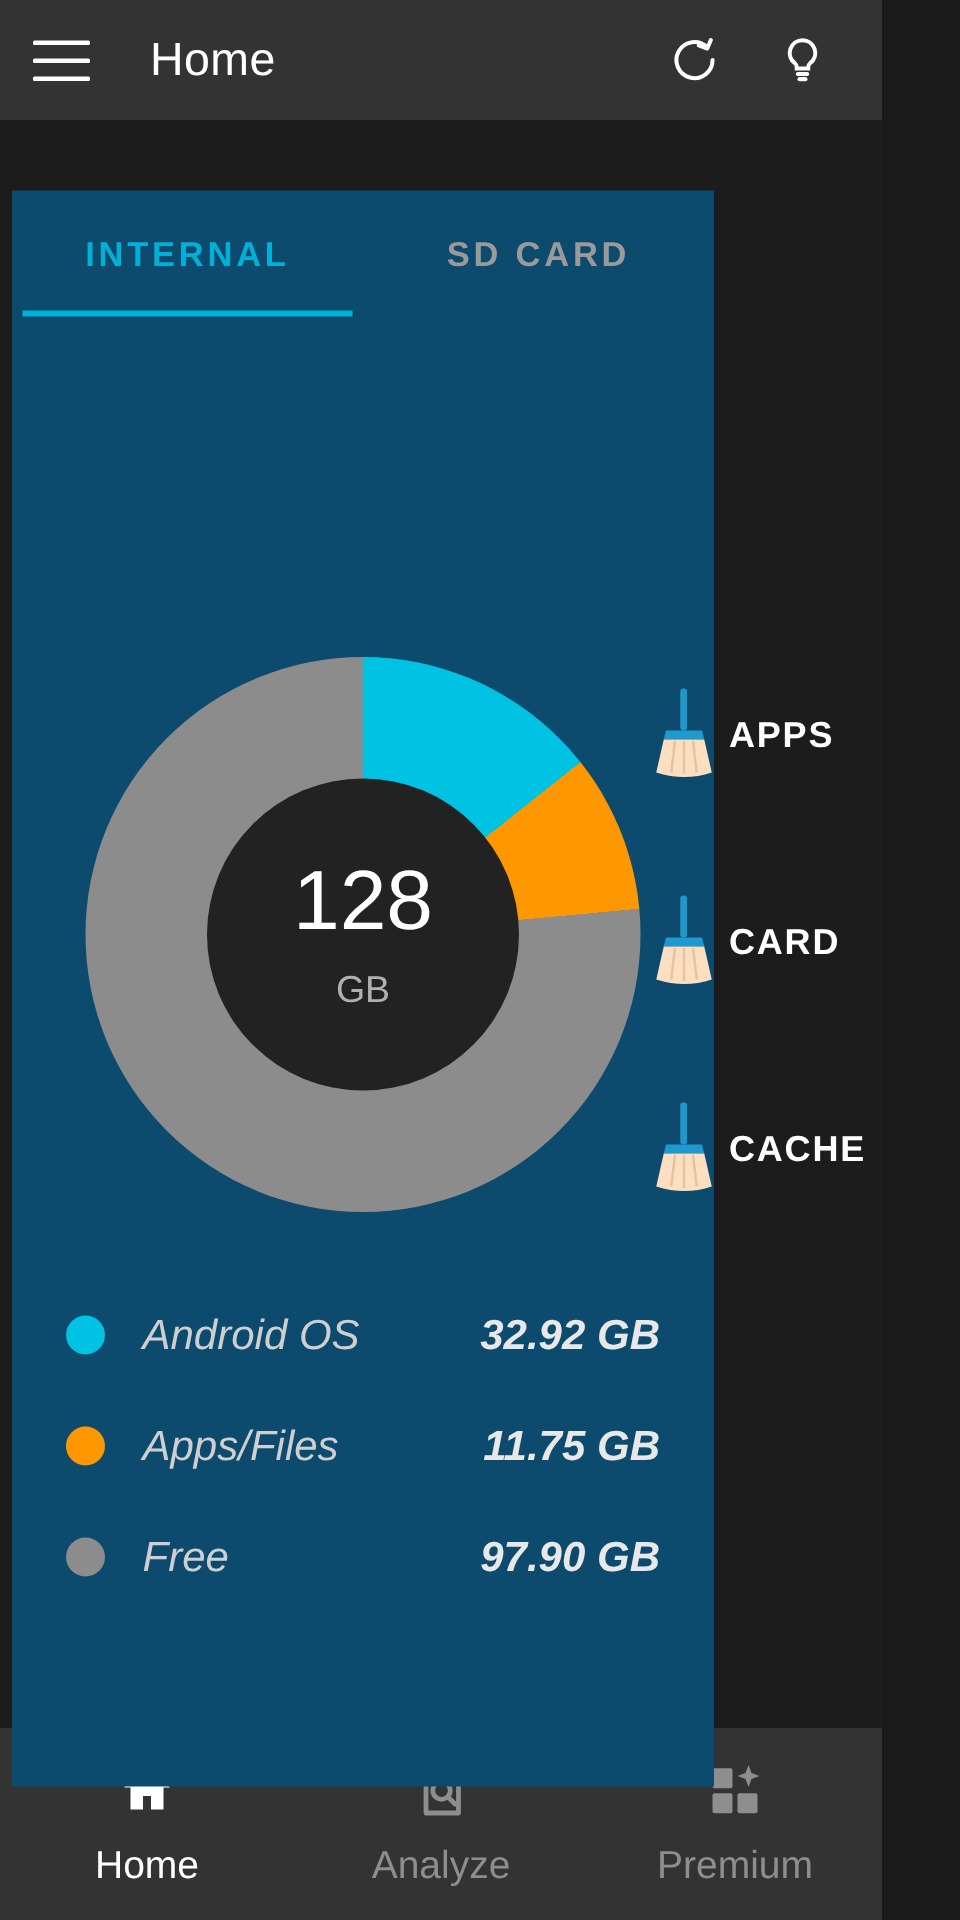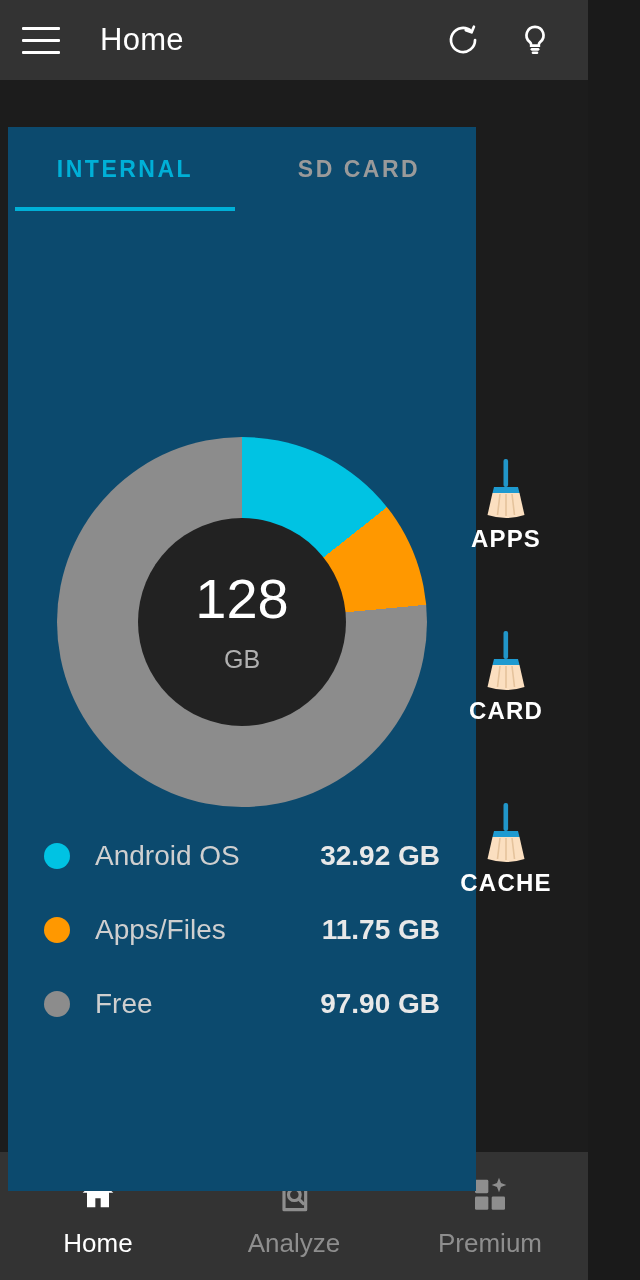--- a/index.html
+++ b/index.html
@@ -96,25 +96,25 @@
     content: "";
     position: absolute;
     left: 7px; right: 7px; bottom: 0;
     height: 4px;
     background: #00b0d7;
   }
 
   
   .donut-wrap {
     position: absolute;
-    left: 0; top: 280px;
+    left: 0; top: 296px;
     width: 468px;
     height: 400px;
     display: flex;
-    align-items: flex-end;
+    align-items: center;
     justify-content: center;
   }
   .donut {
     position: relative;
     width: 370px;
     height: 370px;
     border-radius: 50%;
   }
   .donut-hole {
     position: absolute;
@@ -136,23 +136,24 @@
   }
   .donut-unit {
     color: #b0b0b0;
     font-size: 25px;
     margin-top: 18px;
   }
 
   
   .legend {
     position: absolute;
-    left: 0; top: 692px;
+    left: 0; top: 726px;
     width: 468px;
     padding: 0 36px;
+    font-style: italic;
   }
   .legend-row {
     display: flex;
     align-items: center;
     height: 74px;
   }
   .dot {
     width: 26px;
     height: 26px;
     border-radius: 50%;
@@ -178,21 +179,20 @@
     width: 164px;
     height: 1064px;
     display: flex;
     flex-direction: column;
     align-items: center;
     padding-top: 330px;
     gap: 76px;
   }
   .rail-item {
     display: flex;
-    flex-direction: column;
     align-items: center;
     cursor: pointer;
     width: 160px;
   }
   .broom {
     width: 60px;
     height: 62px;
     display: block;
   }
   .rail-label {

